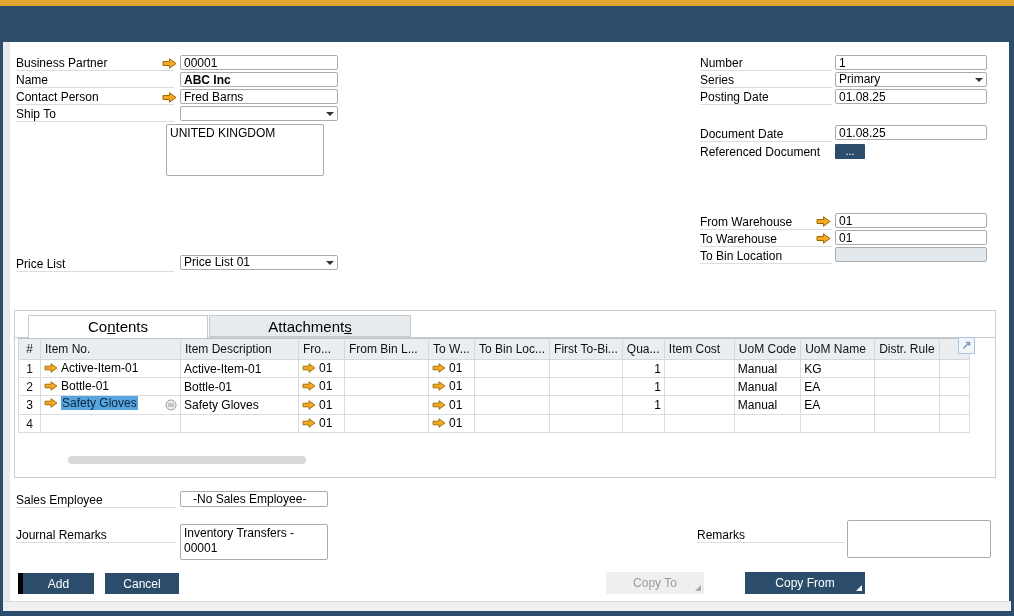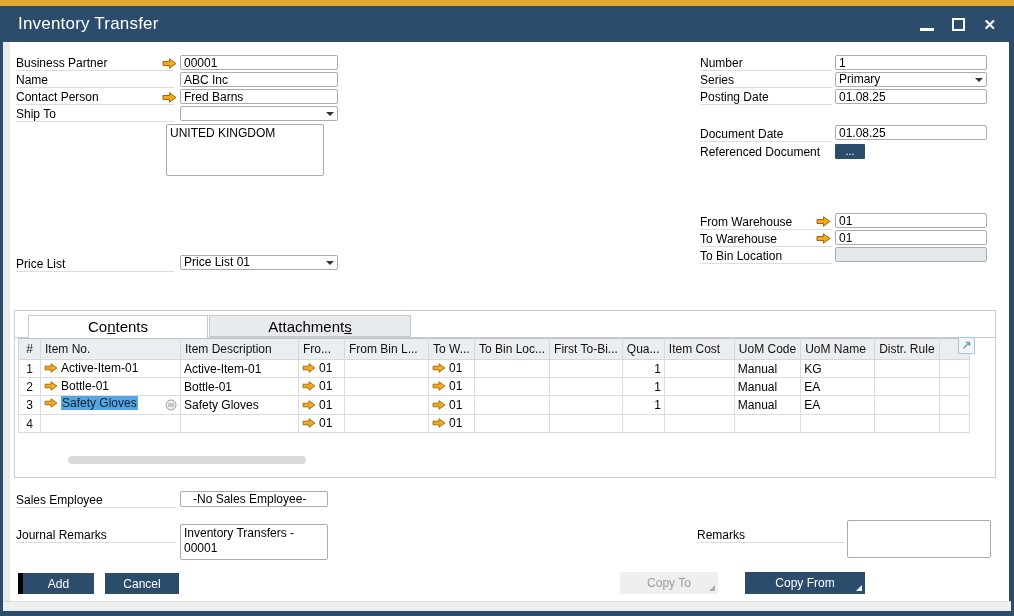--- a/index.html
+++ b/index.html
@@ -68,43 +68,35 @@
   .corner-tri { position:absolute; right:3px; bottom:3px; width:0; height:0;
                 border-left:6px solid transparent; border-bottom:6px solid #fff; }
   .corner-tri.gray { border-bottom-color:#ABABAB; }
 </style>
 </head>
 <body>
 
 <div class="window">
   <div class="goldbar"></div>
 
-  <div class="titlebar">
-    <div class="title">Inventory Transfer</div>
-    <div class="winctrls">
-      <div class="btn-min"></div>
-      <div class="btn-max"></div>
-      <div class="btn-close">✕</div>
-    </div>
-  </div>
 
   <div class="sideband"></div>
 
   <div class="client">
 
     <span class="lbl" style="left:6px; top:14px; width:158px;">Business Partner</span>
     <span class="arr" style="left:152px; top:16px;">
         <svg width="15" height="11" viewBox="0 0 15 11">
           <path d="M1 3.5 H7.5 V0.8 L14 5.5 L7.5 10.2 V7.5 H1 Z" fill="#F4A722" stroke="#9C6A00" stroke-width="1"></path>
         </svg>
       </span>
     <input class="inp" style="left: 170px; top: 13px; width: 158px;" value="00001">
 
     <span class="lbl" style="left:6px; top:31px; width:158px;">Name</span>
-    <input class="inp" style="left: 170px; top: 30px; width: 158px;" value="ABC Inc">
+    <input class="inp" style="left: 170px; top: 30px; width: 158px; font-weight: bold;" value="ABC Inc">
 
     <span class="lbl" style="left:6px; top:48px; width:158px;">Contact Person</span>
     <span class="arr" style="left:152px; top:50px;">
         <svg width="15" height="11" viewBox="0 0 15 11">
           <path d="M1 3.5 H7.5 V0.8 L14 5.5 L7.5 10.2 V7.5 H1 Z" fill="#F4A722" stroke="#9C6A00" stroke-width="1"></path>
         </svg>
       </span>
     <input class="inp" style="left: 170px; top: 47px; width: 158px;" value="Fred Barns">
 
     <span class="lbl" style="left:6px; top:65px; width:158px;">Ship To</span>
@@ -296,19 +288,19 @@
 
     <span class="lbl" style="left:6px; top:486px; width:160px;">Journal Remarks</span>
     <textarea class="ta" style="left: 170px; top: 482px; width: 148px; height: 36px;">Inventory Transfers - 00001</textarea>
 
     <span class="lbl" style="left:687px; top:486px; width:148px;">Remarks</span>
     <textarea class="ta" style="left: 837px; top: 478px; width: 144px; height: 38px;"></textarea>
 
     <button class="btn add" style="left:8px; top:531px; width:76px; height:21px;">Add</button>
     <button class="btn" style="left:95px; top:531px; width:74px; height:21px;">Cancel</button>
 
-    <button class="btn disabled" style="left:610px; top:530px; width:98px; height:22px;"><span>Copy To</span><span class="corner-tri gray"></span></button>
+    <button class="btn disabled" style="left:596px; top:530px; width:98px; height:22px;"><span>Copy To</span><span class="corner-tri gray"></span></button>
     <button class="btn" style="left:735px; top:530px; width:120px; height:22px;"><span>Copy From</span><span class="corner-tri"></span></button>
 
   </div>
 
   <div class="statusband"></div>
 </div>
 
 </body></html>

